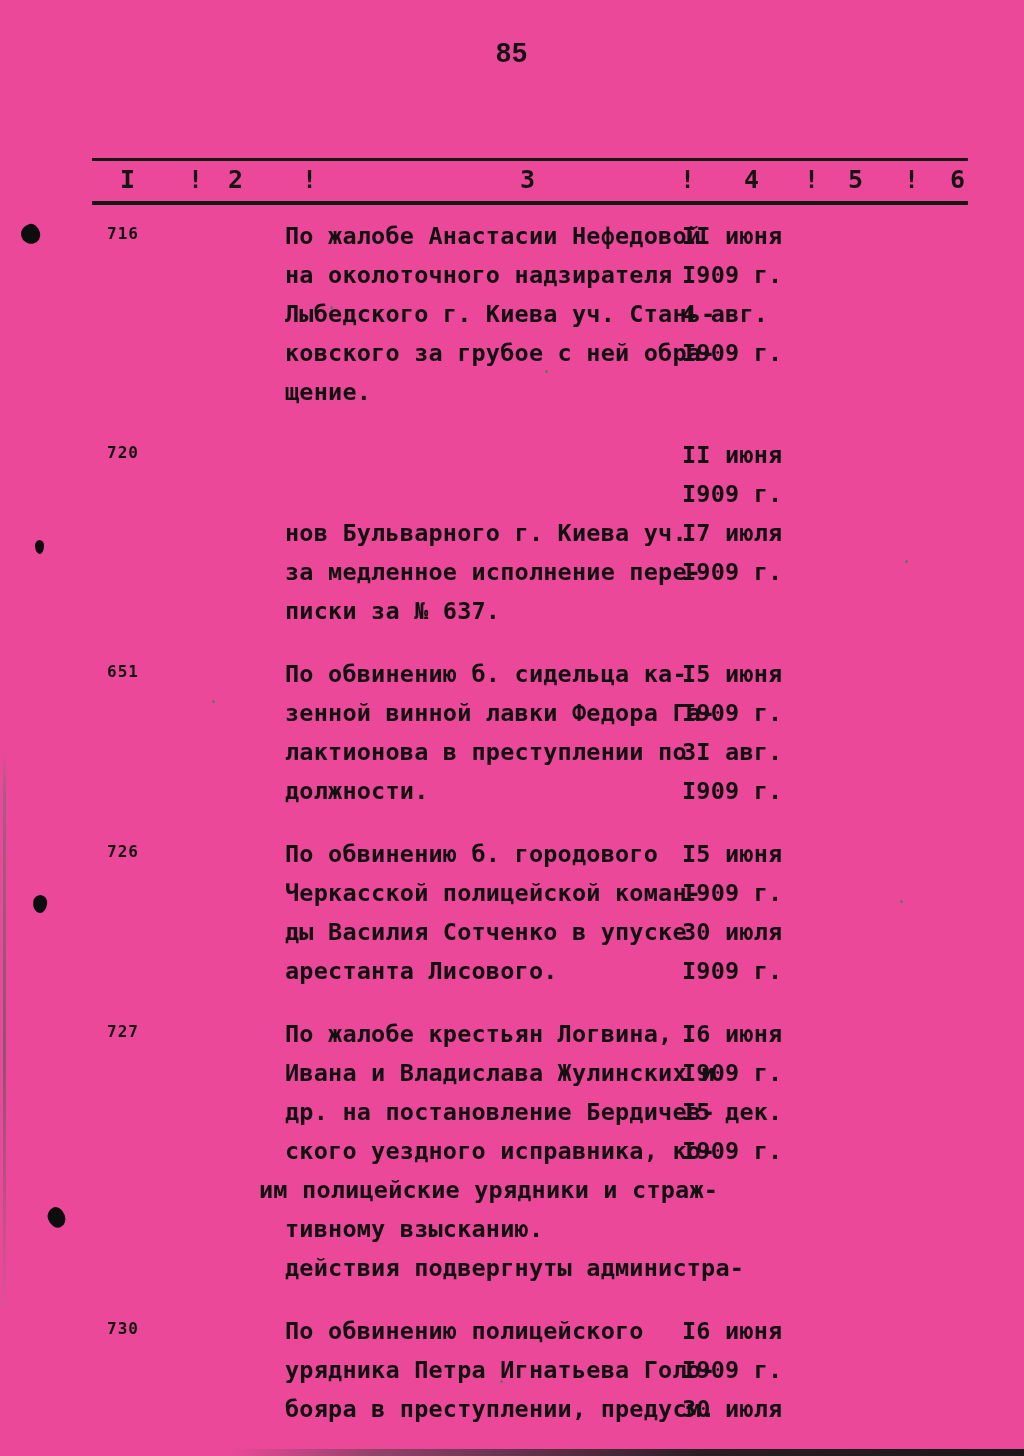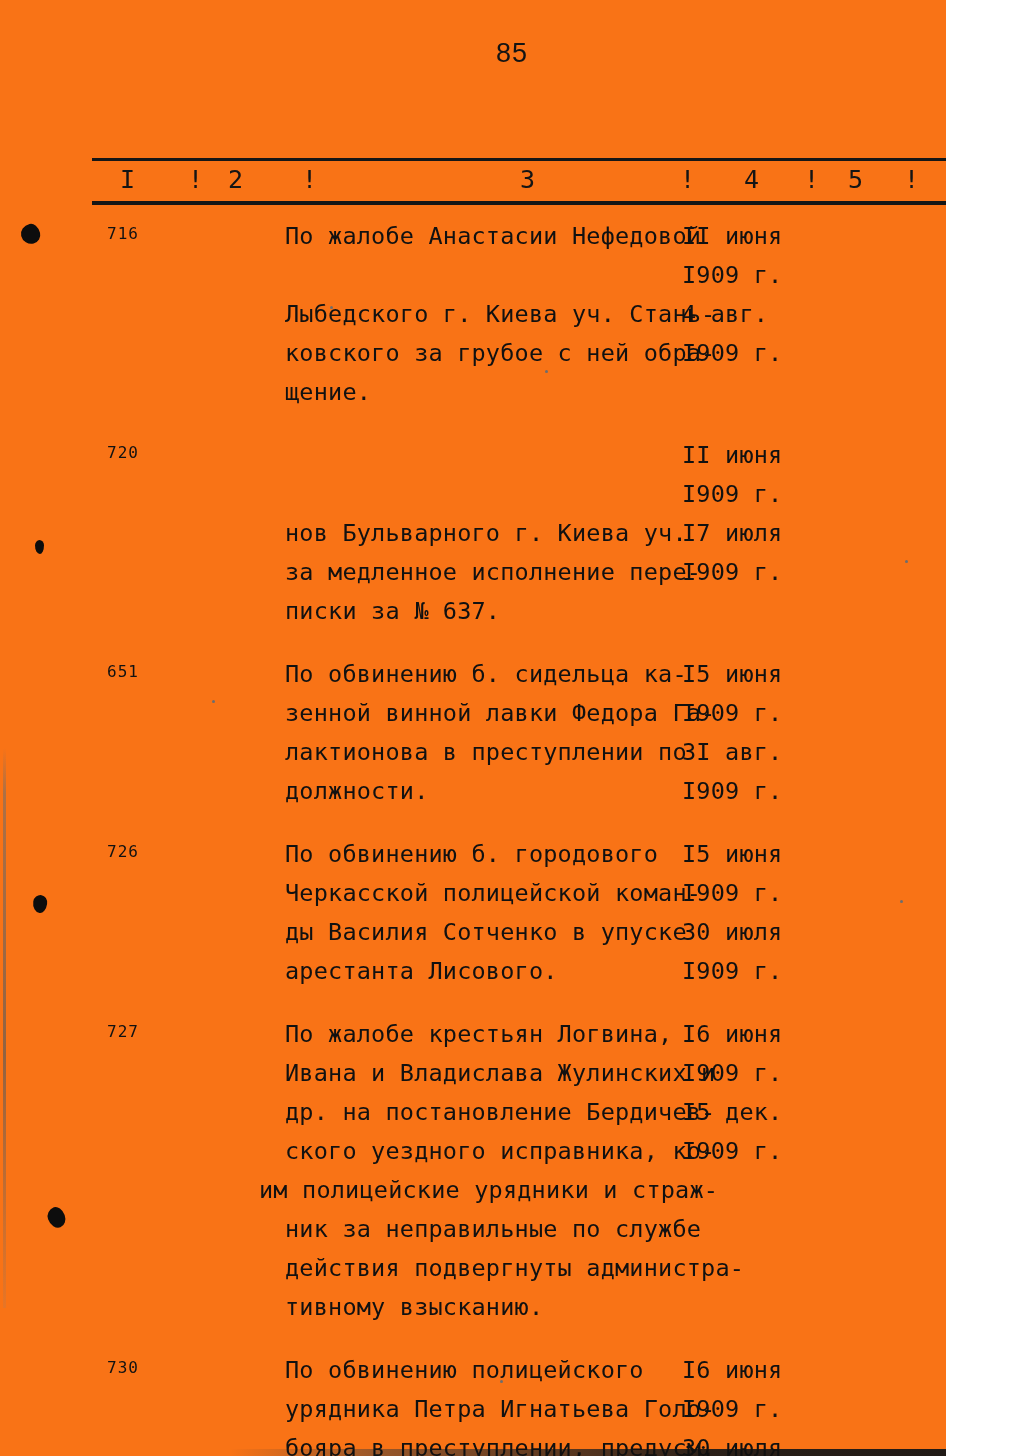--- a/index.html
+++ b/index.html
@@ -8,24 +8,25 @@
     padding: 0;
     background: #ffffff;
   }
   body {
     font-family: "DejaVu Sans Mono", "Liberation Mono", monospace;
     color: #111111;
   }
 
   .page {
     position: relative;
-    width: 946px;
+    width: 1024px;
     height: 1456px;
-    background: #f97316;
+    background: #ec4899;
     overflow: hidden;
+    font-weight: bold;
   }
 
   
   .scan-edge-left {
     position: absolute;
     left: 3px;
     top: 748px;
     width: 3px;
     height: 560px;
     background: linear-gradient(to bottom,
@@ -211,20 +212,21 @@
 
   <div class="entries" id="entries">
       <div class="entry">
         <div class="entry-num">716</div>
         <div class="entry-lines">
           <div class="line">
             <span class="line-text">По жалобе Анастасии Нефедовой</span>
             <span class="line-date">II июня</span>
           </div>
           <div class="line">
+            <span class="line-text">на околоточного надзирателя</span>
             <span class="line-date">I909 г.</span>
           </div>
           <div class="line">
             <span class="line-text">Лыбедского г. Киева уч. Стань-</span>
             <span class="line-date">4 авг.</span>
           </div>
           <div class="line">
             <span class="line-text">ковского за грубое с ней обра-</span>
             <span class="line-date">I909 г.</span>
           </div>
@@ -313,27 +315,24 @@
             <span class="line-date">I5 дек.</span>
           </div>
           <div class="line">
             <span class="line-text">ского уездного исправника, ко-</span>
             <span class="line-date">I909 г.</span>
           </div>
           <div class="line">
             <span class="line-text outdent">им полицейские урядники и страж-</span>
           </div>
           <div class="line">
-            <span class="line-text">ник за неправильные по службе</span>
+            <span class="line-text">тивному взысканию.</span>
           </div>
           <div class="line">
             <span class="line-text">действия подвергнуты администра-</span>
-          </div>
-          <div class="line">
-            <span class="line-text">тивному взысканию.</span>
           </div>
         </div>
       </div>
       <div class="entry">
         <div class="entry-num">730</div>
         <div class="entry-lines">
           <div class="line">
             <span class="line-text">По обвинению полицейского</span>
             <span class="line-date">I6 июня</span>
           </div>

